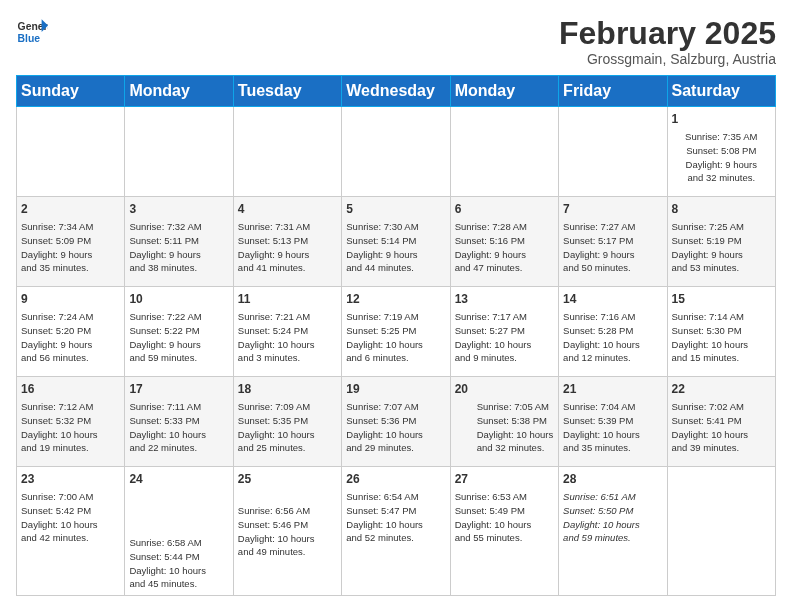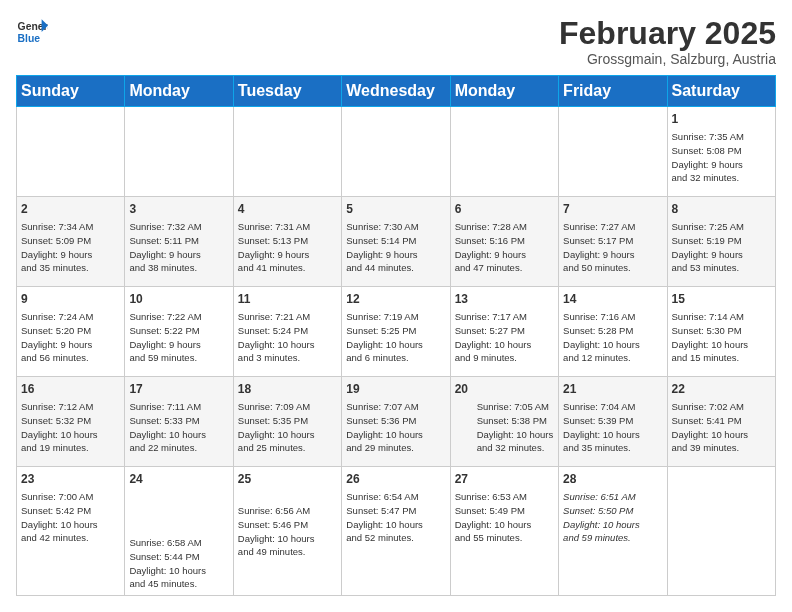--- a/index.html
+++ b/index.html
@@ -114,21 +114,21 @@
   <tbody id="calendar-body">
   <tr>
         <td class="empty-cell"></td>
         <td class="empty-cell"></td>
         <td class="empty-cell"></td>
         <td class="empty-cell"></td>
         <td class="empty-cell"></td>
         <td class="empty-cell"></td>
         <td>
           <span class="day-num">1</span>
-          <div class="day-info" style="white-space: pre-line;">Sunrise: 7:35 AM
+          <div class="day-info" style="white-space: pre-line; text-align: center;">Sunrise: 7:35 AM
 Sunset: 5:08 PM
 Daylight: 9 hours
 and 32 minutes.</div>
         </td>
       </tr>
       <tr>
         <td>
           <span class="day-num">2</span>
           <div class="day-info" style="white-space: pre-line;">Sunrise: 7:34 AM
 Sunset: 5:09 PM

